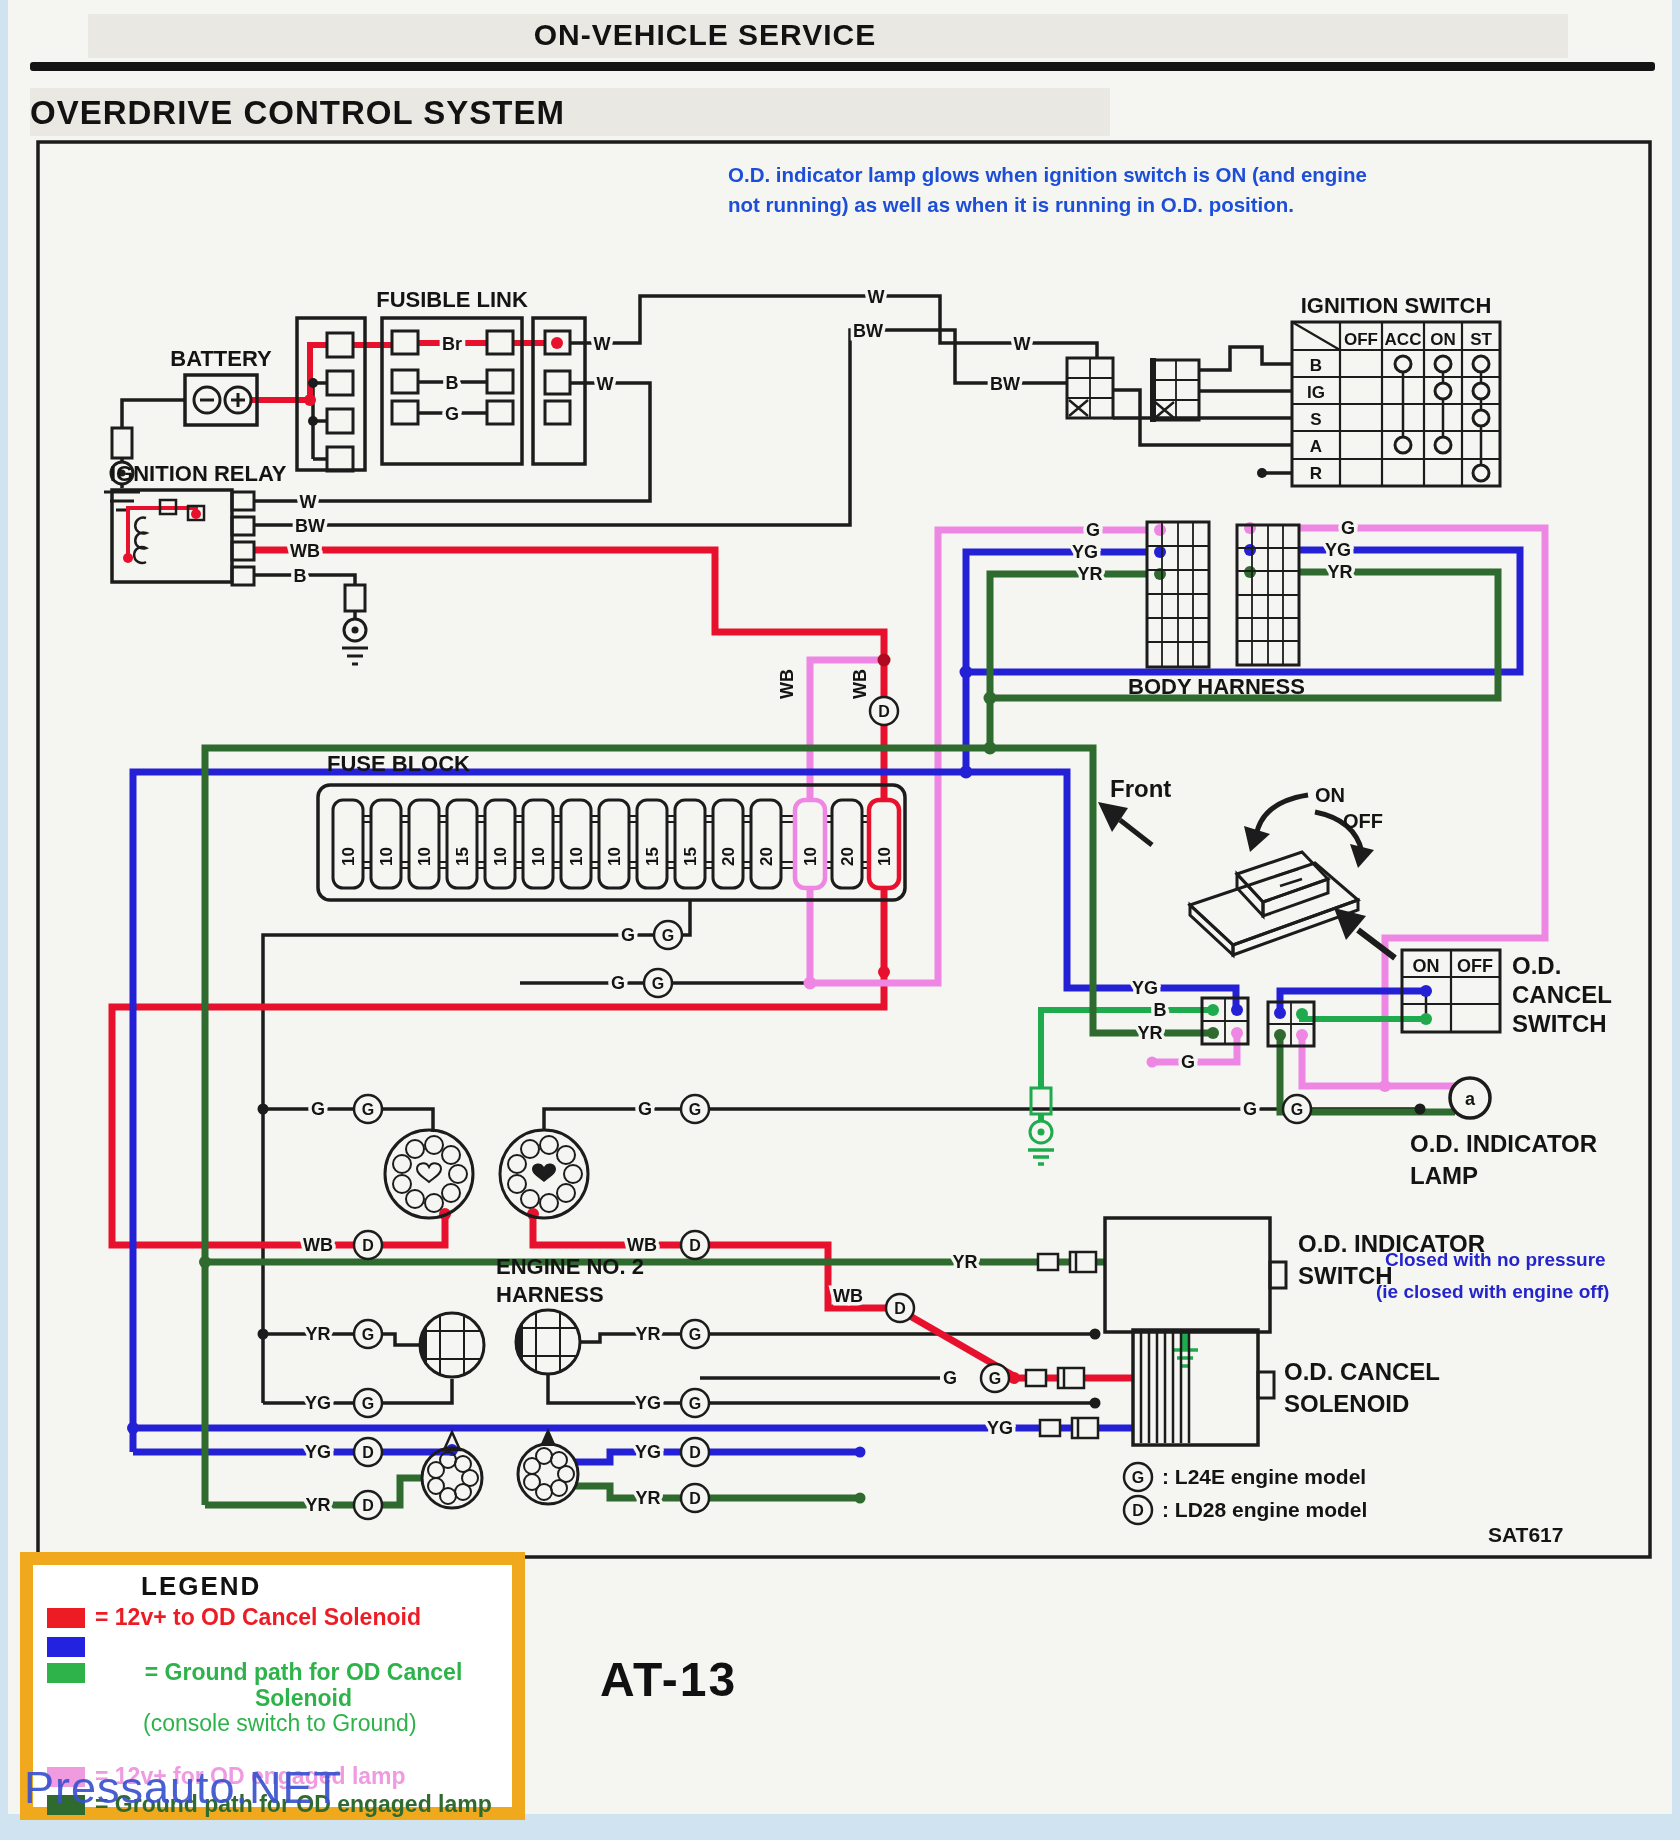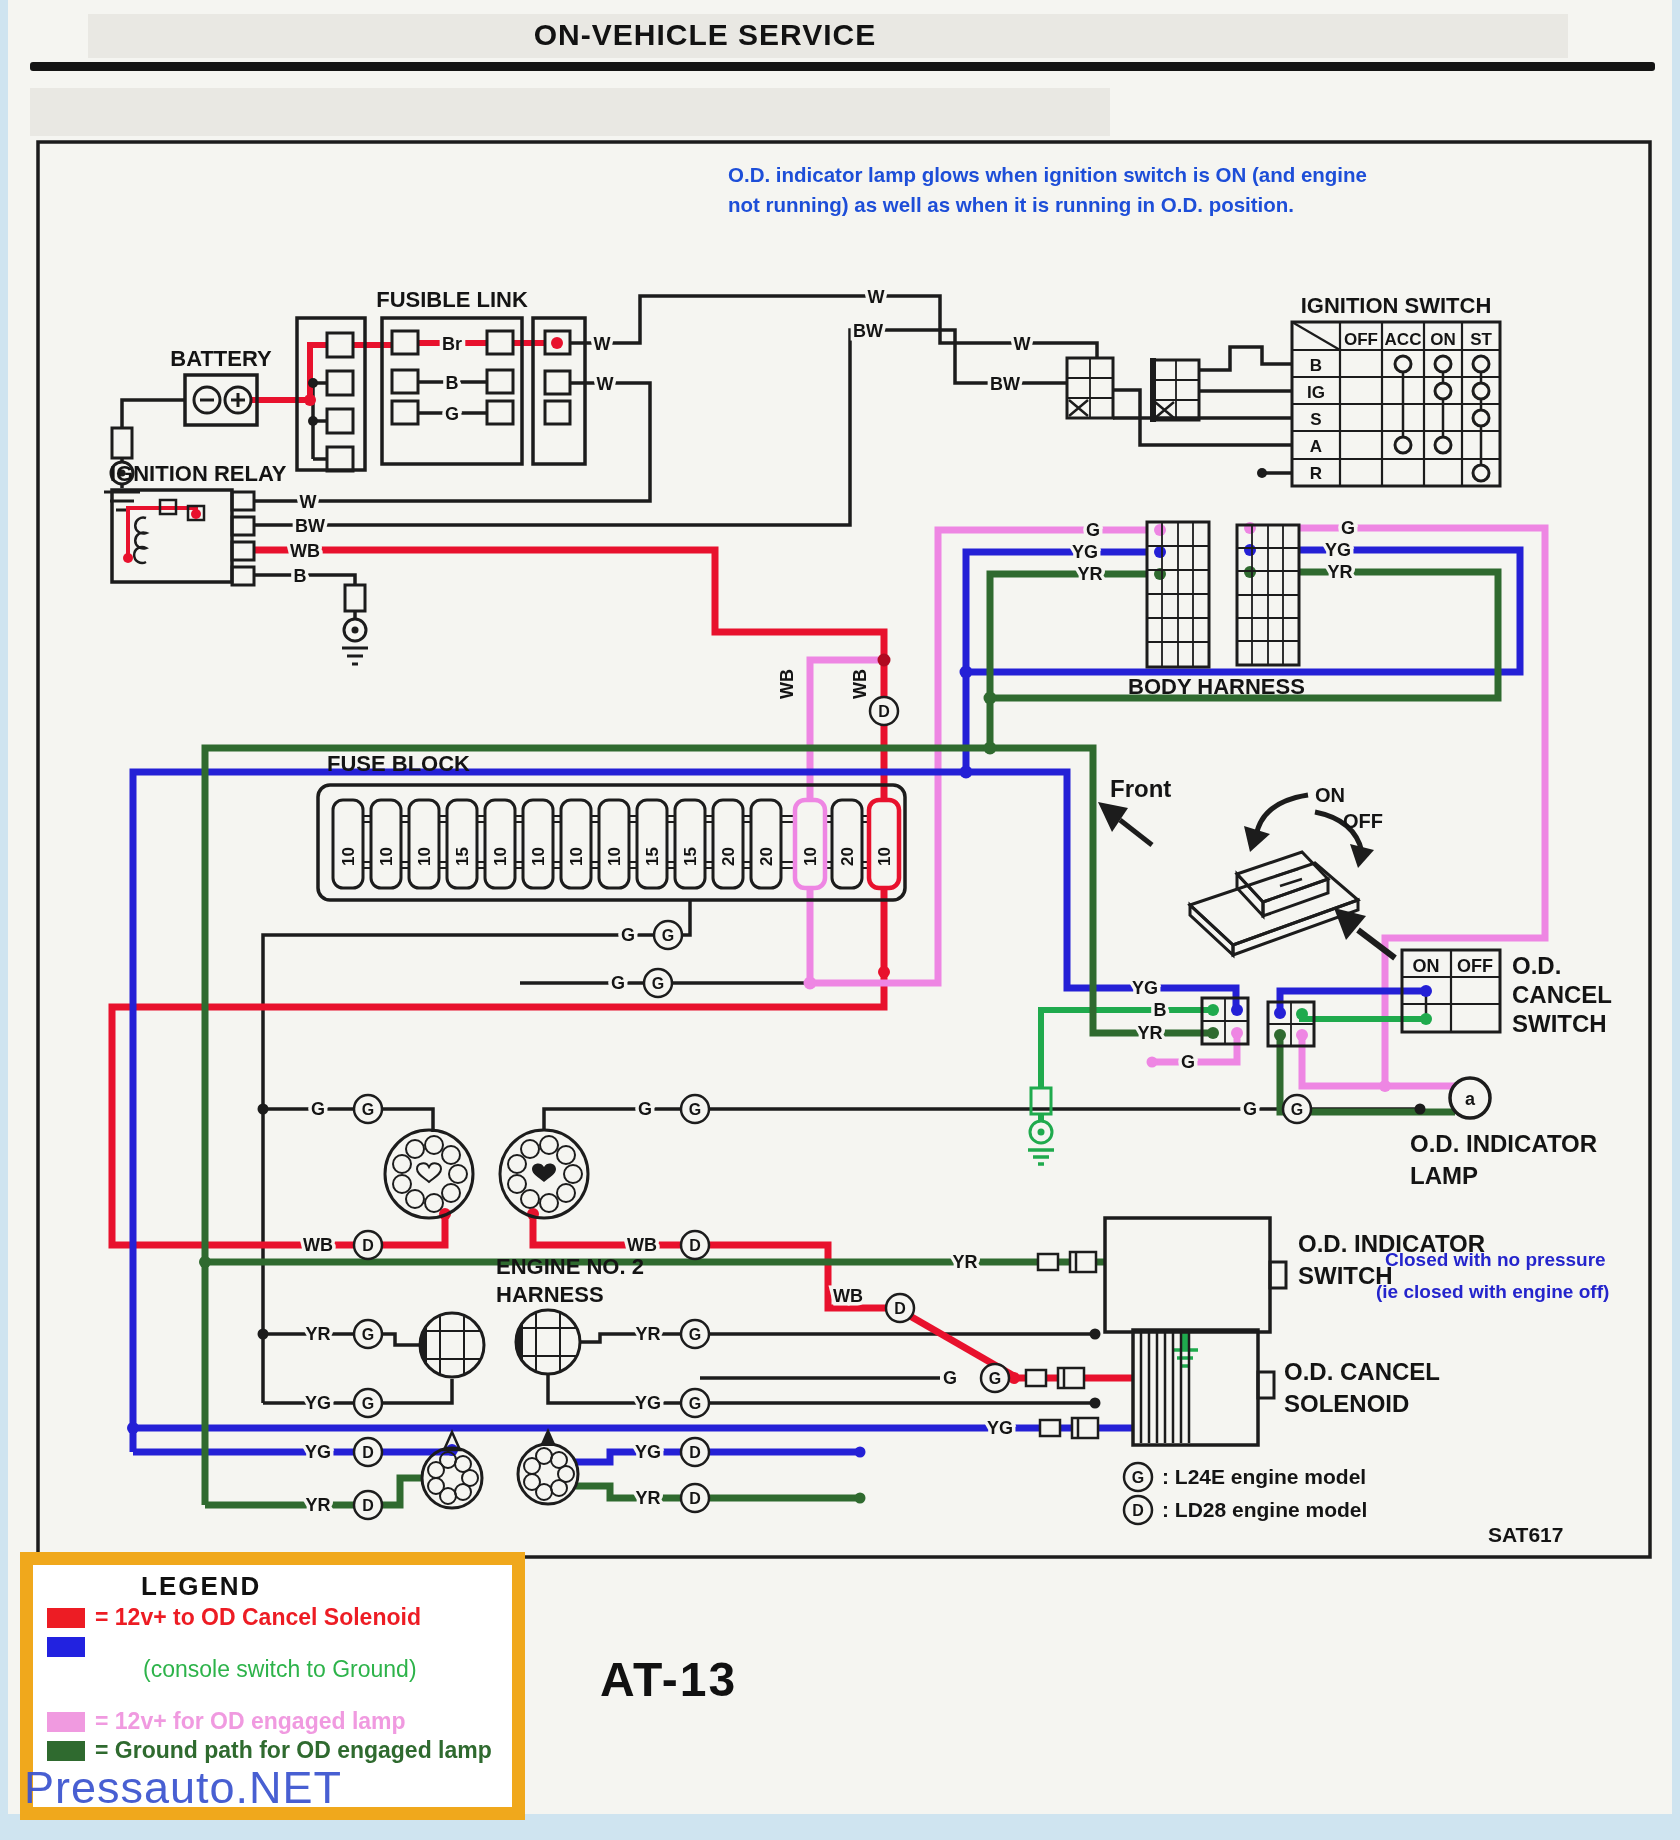--- a/index.html
+++ b/index.html
@@ -31,20 +31,21 @@
 </style>
 </head>
 <body>
 
 <div class="page">
   <div class="paper"></div>
   <div class="band" style="left:88px;top:14px;width:1480px;height:44px;"></div>
   <div class="band" style="left:30px;top:88px;width:1080px;height:48px;"></div>
   <div class="hdr">ON-VEHICLE SERVICE</div>
   <div class="rule"></div>
+  <div class="sect">OVERDRIVE CONTROL SYSTEM</div>
   <div class="note">
     <span>O.D. indicator lamp glows when ignition switch is ON (and engine</span><br>
     <span>not running) as well as when it is running in O.D. position.</span>
   </div>
 
   <svg width="1680" height="1840" viewBox="0 0 1680 1840">
 
     <rect x="38" y="142" width="1612" height="1415" fill="none" stroke="#1c1c1c" stroke-width="3.5"></rect>
 
     <g stroke="#1c1c1c" stroke-width="3.5" fill="none">
@@ -585,20 +586,24 @@
 
   <div class="legend">
     <div class="ttl">LEGEND</div>
     <div class="lrow">
       <div class="sw" style="background-color: rgb(237, 28, 36);"></div>
       <span style="color:#ed1c24;">= 12v+ to OD Cancel Solenoid</span>
     </div>
     <div class="lrow">
       <div class="sw" style="background-color: rgb(34, 34, 224);"></div>
     </div>
+    <div class="lrow">
+      <div class="sw" style="background-color: rgb(45, 179, 74);"></div>
+      <span style="color:#2db34a;">= Ground path for OD Cancel Solenoid</span>
+    </div>
     <div class="lsub" style="color:#2db34a;">(console switch to Ground)</div>
     <div class="gap"></div>
     <div class="lrow">
       <div class="sw" style="background-color: rgb(240, 154, 224);"></div>
       <span style="color:#f09ae0;">= 12v+ for OD engaged lamp</span>
     </div>
     <div class="lrow">
       <div class="sw" style="background-color: rgb(47, 106, 47);"></div>
       <span style="color:#2f6a2f;">= Ground path for OD engaged lamp</span>
     </div>

